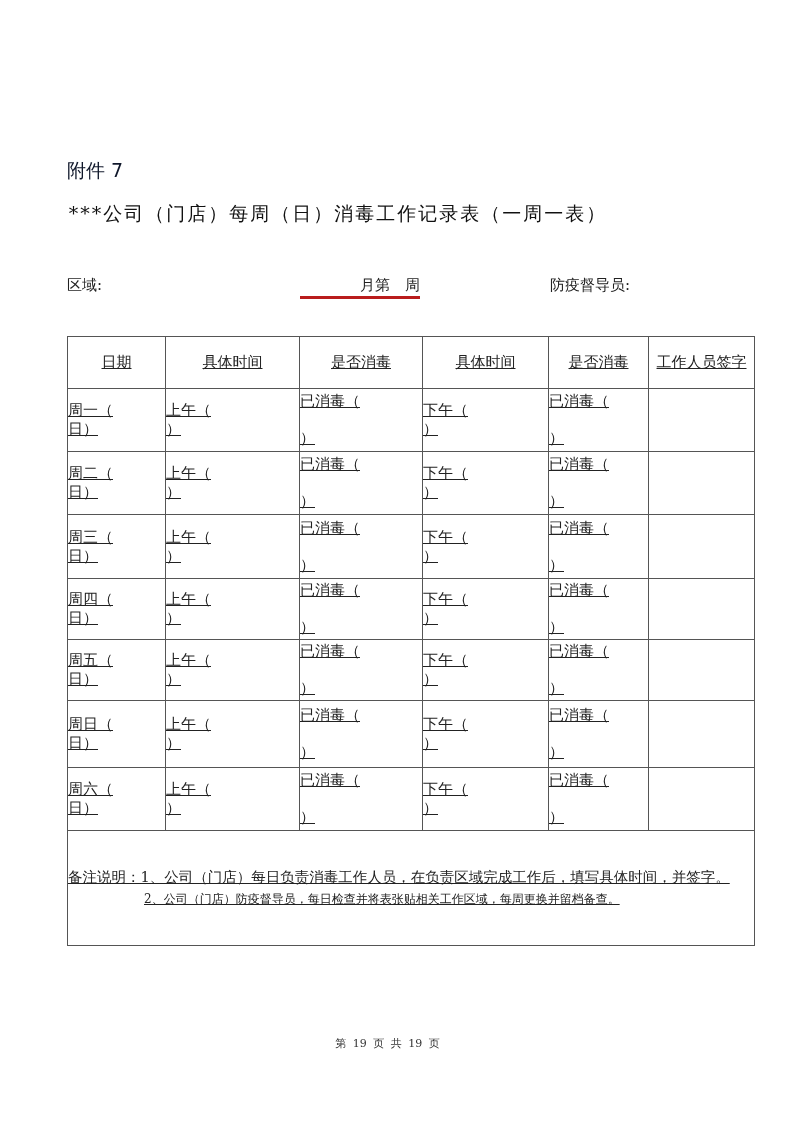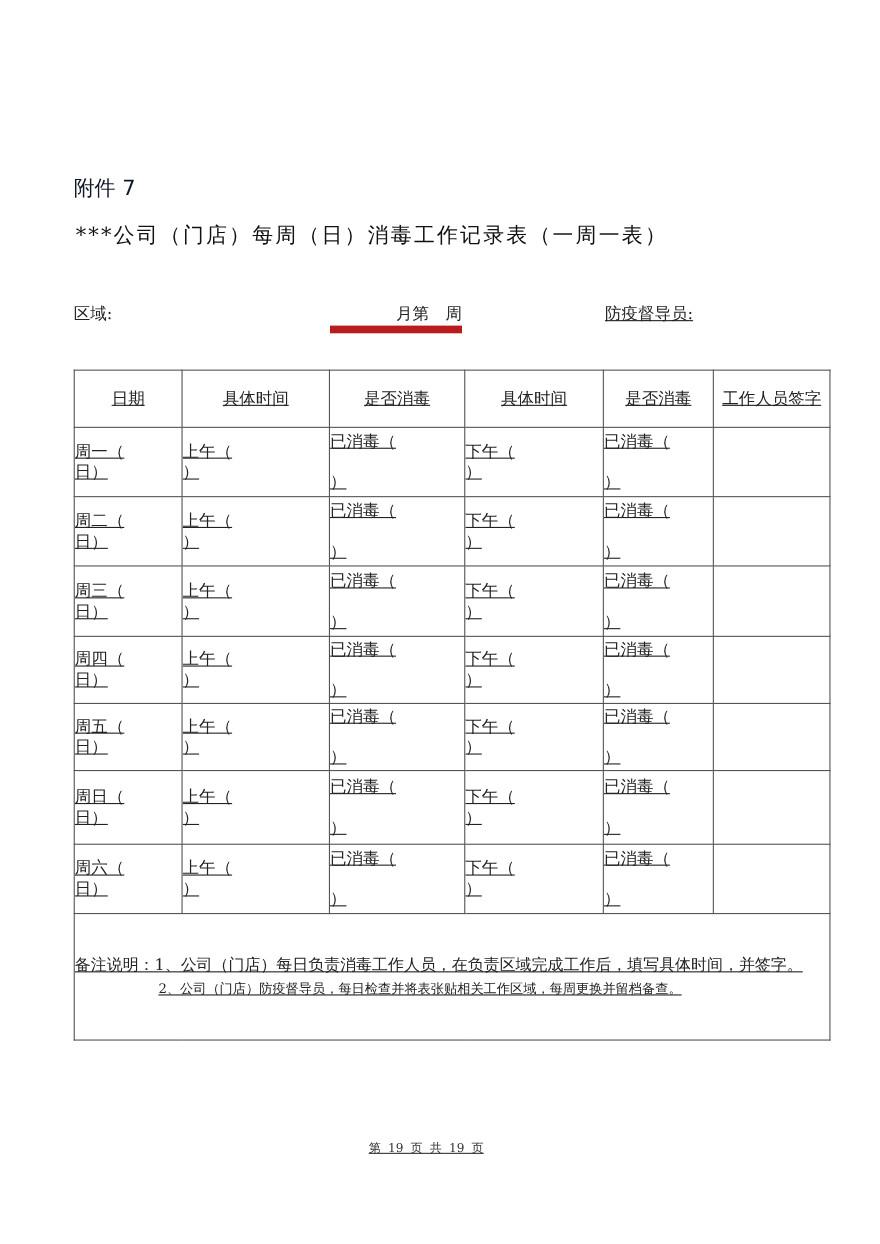--- a/index.html
+++ b/index.html
@@ -1,31 +1,31 @@
 <!DOCTYPE html>
 <html><head>
 <meta charset="utf-8">
 <style>
   html, body { margin:0; padding:0; background:#fff; }
   body { width:800px; height:1131px; position:relative; font-family:"DejaVu Serif", "Liberation Serif", serif; color:#222; overflow:hidden; }
   .attach { position:absolute; left:67px; top:158px; font-family:"DejaVu Sans","Liberation Sans",sans-serif; font-size:19px; color:#0f172a; }
   .title { position:absolute; left:0; width:676px; top:201px; text-align:center; font-size:19px; letter-spacing:2px; color:#111; }
   .meta { position:absolute; top:276px; font-size:15px; }
   .meta.area { left:67px; }
-  .meta.week { left:300px; width:120px; border-bottom:7px solid #b91c1c; text-align:right; padding-bottom:1px; }
-  .meta.sup { left:550px;text-decoration:underline; }
+  .meta.week { left:300px; width:120px; border-bottom:3px solid #b91c1c; text-align:right; padding-bottom:1px; }
+  .meta.sup { left:550px; }
   table { position:absolute; left:67px; top:336px; border-collapse:collapse; table-layout:fixed; width:687px;text-decoration:underline; }
   td, th { border:1.5px solid #555; font-size:15px; font-weight:normal; padding:0; white-space:nowrap; overflow:hidden; }
   th { height:51px; text-align:center; }
   td { height:60px; text-align:left; }
   .cellflex { display:flex; justify-content:space-between; padding-right:6px;flex-direction:column; }
   .notes td { height:114px; vertical-align:middle; padding-left:0;margin-top:16px; }
   .notes .l1 { display:block; font-size:14.5px; }
   .notes .l2 { display:block; font-size:12px; padding-left:76px; margin-top:4px; }
-  .footer { position:absolute; top:1036px; left:0; width:775px; text-align:center; font-size:11px; color:#333; word-spacing:3px;text-decoration:underline; }
+  .footer { position:absolute; top:1036px; left:0; width:775px; text-align:center; font-size:11px; color:#333; word-spacing:3px; }
 </style>
 </head>
 <body>
 
 <div class="attach">附件 7</div>
 <div class="title">***公司（门店）每周（日）消毒工作记录表（一周一表）</div>
 
 <div class="meta area">区域:</div>
 <div class="meta week">月第　周</div>
 <div class="meta sup">防疫督导员:</div>

